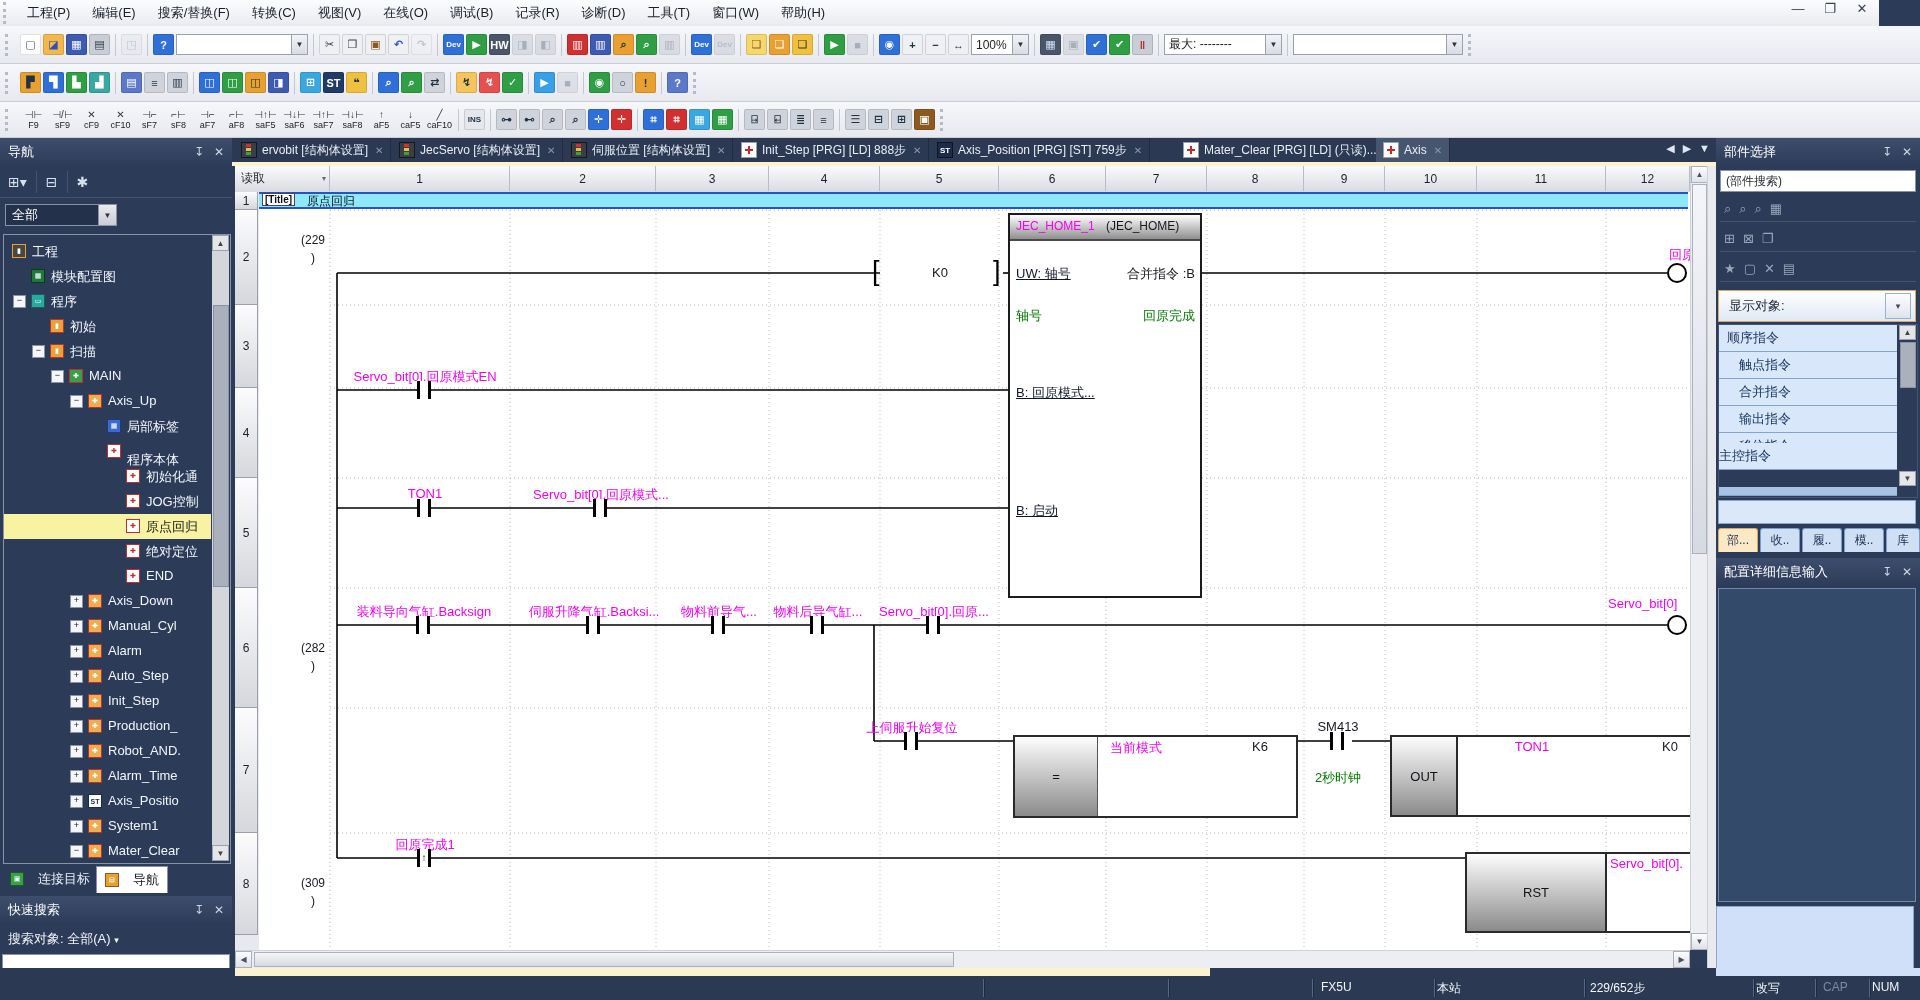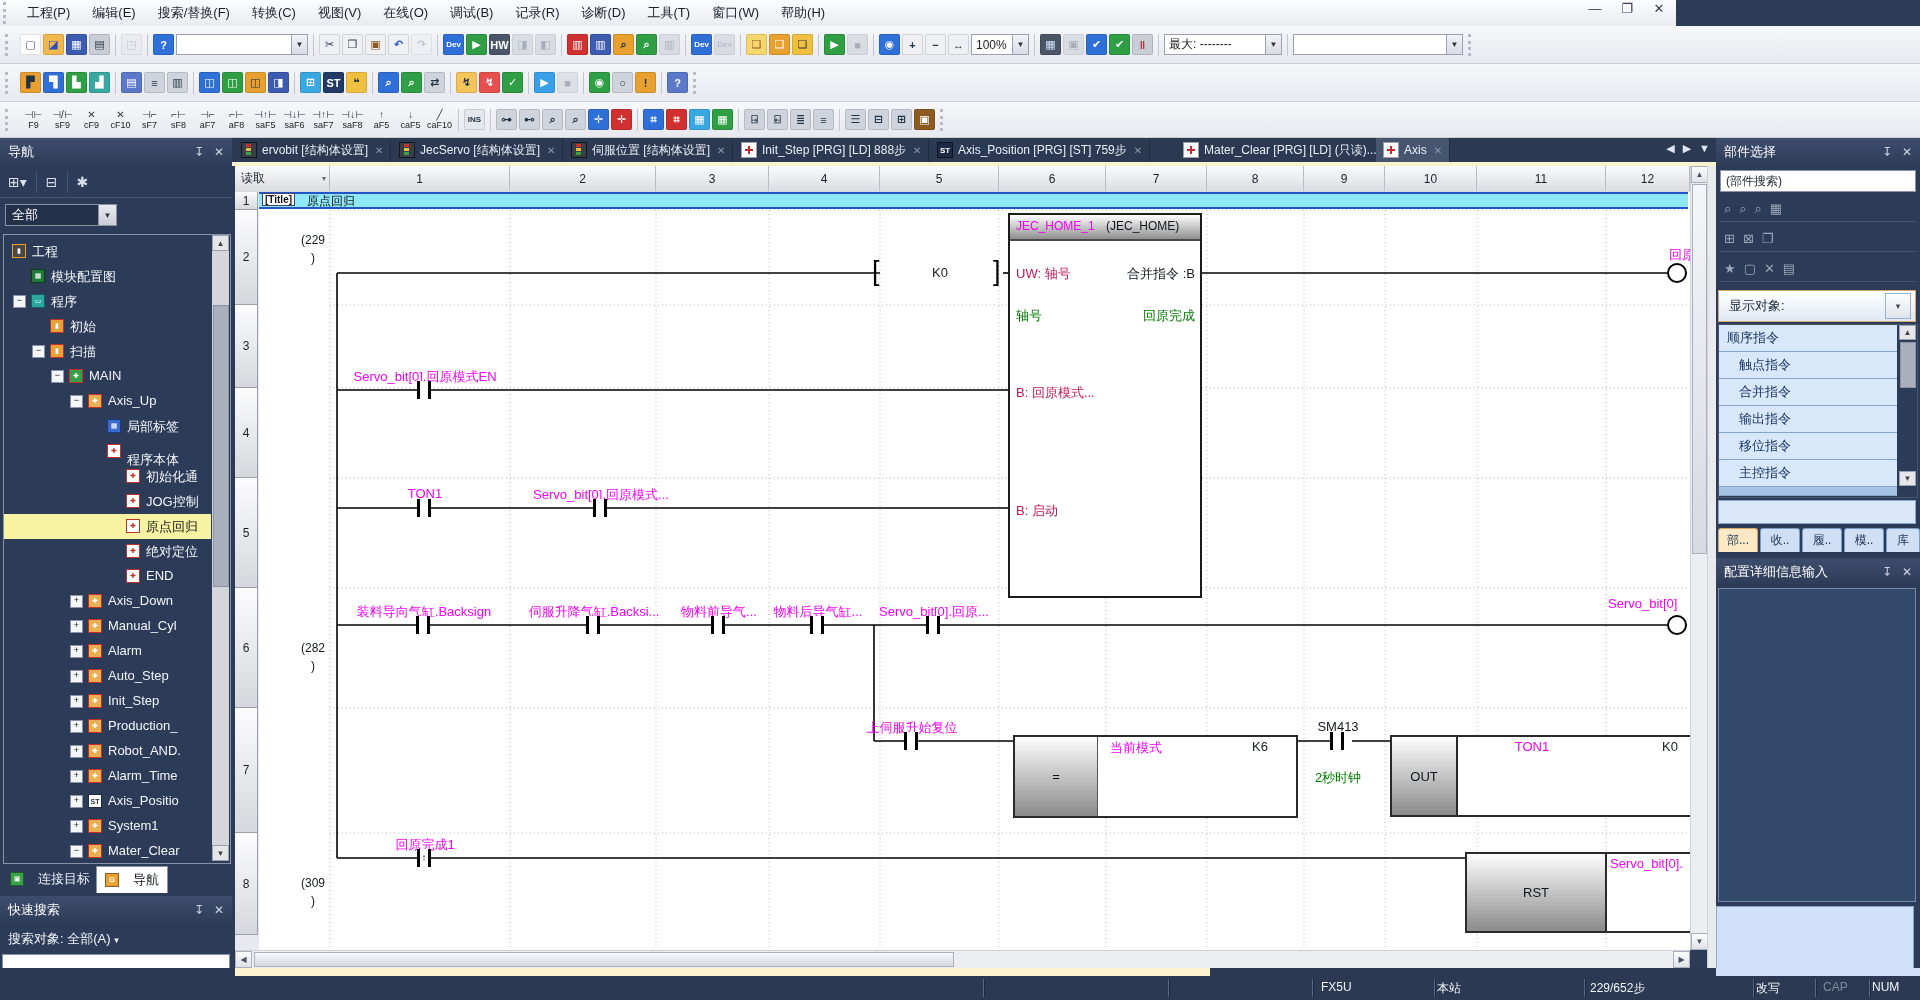--- a/index.html
+++ b/index.html
@@ -1,20 +1,20 @@
 <!DOCTYPE html>
 <html><head>
 <meta charset="utf-8">
 <style>
   html,body{margin:0;padding:0;}
   body{font-family:"Liberation Sans","DejaVu Sans",sans-serif;background:#222;}
   .win{position:relative;width:1920px;height:1000px;background:#2c3c58;overflow:hidden;}
   .abs{position:absolute;}
   
-  .menubar{position:absolute;left:0;top:0;width:1676px;height:26px;background:linear-gradient(#fbfcfe,#e9ebf0);border-bottom:1px solid #cfd3db;display:flex;align-items:center;}
+  .menubar{position:absolute;left:0;top:0;width:1879px;height:26px;background:linear-gradient(#fbfcfe,#e9ebf0);border-bottom:1px solid #cfd3db;display:flex;align-items:center;}
   .mi{font-size:13px;color:#1a1f28;padding:4px 11px;cursor:default;}
   .winctl{position:absolute;top:1px;right:6px;display:flex;gap:10px;}
   .winctl span{width:22px;text-align:center;font-size:13px;color:#3a4150;}
   .tb{position:absolute;left:0;width:1920px;display:flex;align-items:center;gap:2px;background:linear-gradient(#f6f7fa,#e7e9ef);border-bottom:1px solid #c9cdd6;padding-left:2px;box-sizing:border-box;}
   .tb1{top:26px;height:38px;}
   .tb2{top:64px;height:38px;}
   .tb3{top:102px;height:36px;}
   .grip{width:7px;height:22px;border-left:3px dotted #b4bac6;margin:0 3px;}
   .vsep{width:1px;height:22px;background:#c2c7d2;margin:0 3px;}
   .tbi{width:21px;height:21px;border-radius:2px;display:flex;align-items:center;justify-content:center;font-size:11px;font-weight:bold;box-shadow:inset 0 0 0 1px rgba(0,0,0,.12);}
@@ -76,21 +76,21 @@
   .lk{position:absolute;color:#15181e;font-size:13px;white-space:nowrap;transform:translateX(-50%);}
   .lg{position:absolute;color:#007c00;font-size:13px;white-space:nowrap;transform:translateX(-50%);}
   .steptx{position:absolute;color:#15181e;font-size:12px;text-align:right;}
   .contact{position:absolute;width:14px;height:18px;border-left:3px solid #000;border-right:3px solid #000;background:#fff;box-sizing:border-box;text-align:center;font-size:10px;line-height:17px;color:#000;}
   .coil{position:absolute;width:20px;height:20px;border:2px solid #000;border-radius:50%;background:#fff;box-sizing:border-box;}
   .brk{position:absolute;font-size:27px;font-weight:200;color:#000;line-height:30px;}
   .fb{position:absolute;left:749px;top:21px;width:194px;height:385px;background:#fff;border:2px solid #1c1c1c;box-sizing:border-box;}
   .fbhead{position:absolute;left:0;top:0;width:100%;height:26px;background:linear-gradient(#ffffff,#8f8f8f);border-bottom:2px solid #4a4a4a;box-sizing:border-box;}
   .fbinst{position:absolute;left:6px;top:4px;color:#f400f4;font-size:12px;}
   .fbtype{position:absolute;left:96px;top:4px;color:#15181e;font-size:12px;}
-  .fbpin{position:absolute;left:6px;color:#be185d;font-size:13px;white-space:nowrap;}
+  .fbpin{position:absolute;left:6px;color:#0f172a;font-size:13px;white-space:nowrap;text-decoration:underline;}
   .fbpinr{position:absolute;right:5px;color:#15181e;font-size:13px;white-space:nowrap;}
   .fbping{position:absolute;left:6px;color:#007c00;font-size:13px;}
   .fbpingr{position:absolute;right:5px;color:#007c00;font-size:13px;}
   .gbox{position:absolute;background:linear-gradient(#fdfdfd,#8b8b8b);border:2px solid #2a2a2a;box-sizing:border-box;color:#101418;font-size:13px;display:flex;align-items:center;justify-content:center;}
   .wbox{position:absolute;background:#fff;border:2px solid #2a2a2a;border-left:none;box-sizing:border-box;overflow:hidden;}
   .eqbox{position:absolute;left:754px;top:543px;width:285px;height:83px;border:2px solid #2a2a2a;background:#fff;box-sizing:border-box;overflow:hidden;}
   .eqgray{position:absolute;left:0;top:0;width:82px;height:79px;background:linear-gradient(#fdfdfd,#8b8b8b);border-right:1px solid #555;display:flex;align-items:center;justify-content:center;font-size:13px;color:#101418;}
   
   .edvs{position:absolute;left:1690px;top:166px;width:17px;height:784px;background:#eceef1;border-left:1px solid #cdd1d8;}
   .edhs{position:absolute;left:235px;top:950px;width:1455px;height:18px;background:#eceef1;border-top:1px solid #cdd1d8;}
@@ -758,21 +758,21 @@
       <div class="vscroll" style="left:180px;top:0;width:17px;height:170px;background:#2c3c58;">
         <div class="sarrow" style="left:0;top:0;width:17px;height:15px;">▲</div>
         <div class="sthumb" style="left:1px;top:17px;width:14px;height:44px;"></div>
         <div class="sarrow" style="left:0;top:146px;width:17px;height:15px;">▼</div>
       </div>
     <div class="pitem" style="top: 0px; padding-left: 8px;">顺序指令</div>
         <div class="pitem" style="top: 27px; padding-left: 20px;">触点指令</div>
         <div class="pitem" style="top: 54px; padding-left: 20px;">合并指令</div>
         <div class="pitem" style="top: 81px; padding-left: 20px;">输出指令</div>
         <div class="pitem" style="top: 108px; padding-left: 20px;">移位指令</div>
-        <div class="pitem" style="top: 135px; padding-left: 20px;">主控指令</div>
+        <div class="pitem" style="top: 118px; ">主控指令</div>
         <div class="pitem" style="top: 162px; height: 9px; background: rgb(168, 194, 228);"></div>
       </div>
     <div class="pinput"></div>
     <div id="ptabs"></div>
     <div class="phead" style="left:0;top:420px;width:204px;">
       <span>配置详细信息输入</span>
       <span class="pico">
           <span>↧</span>
           <span>✕</span>
         </span>

